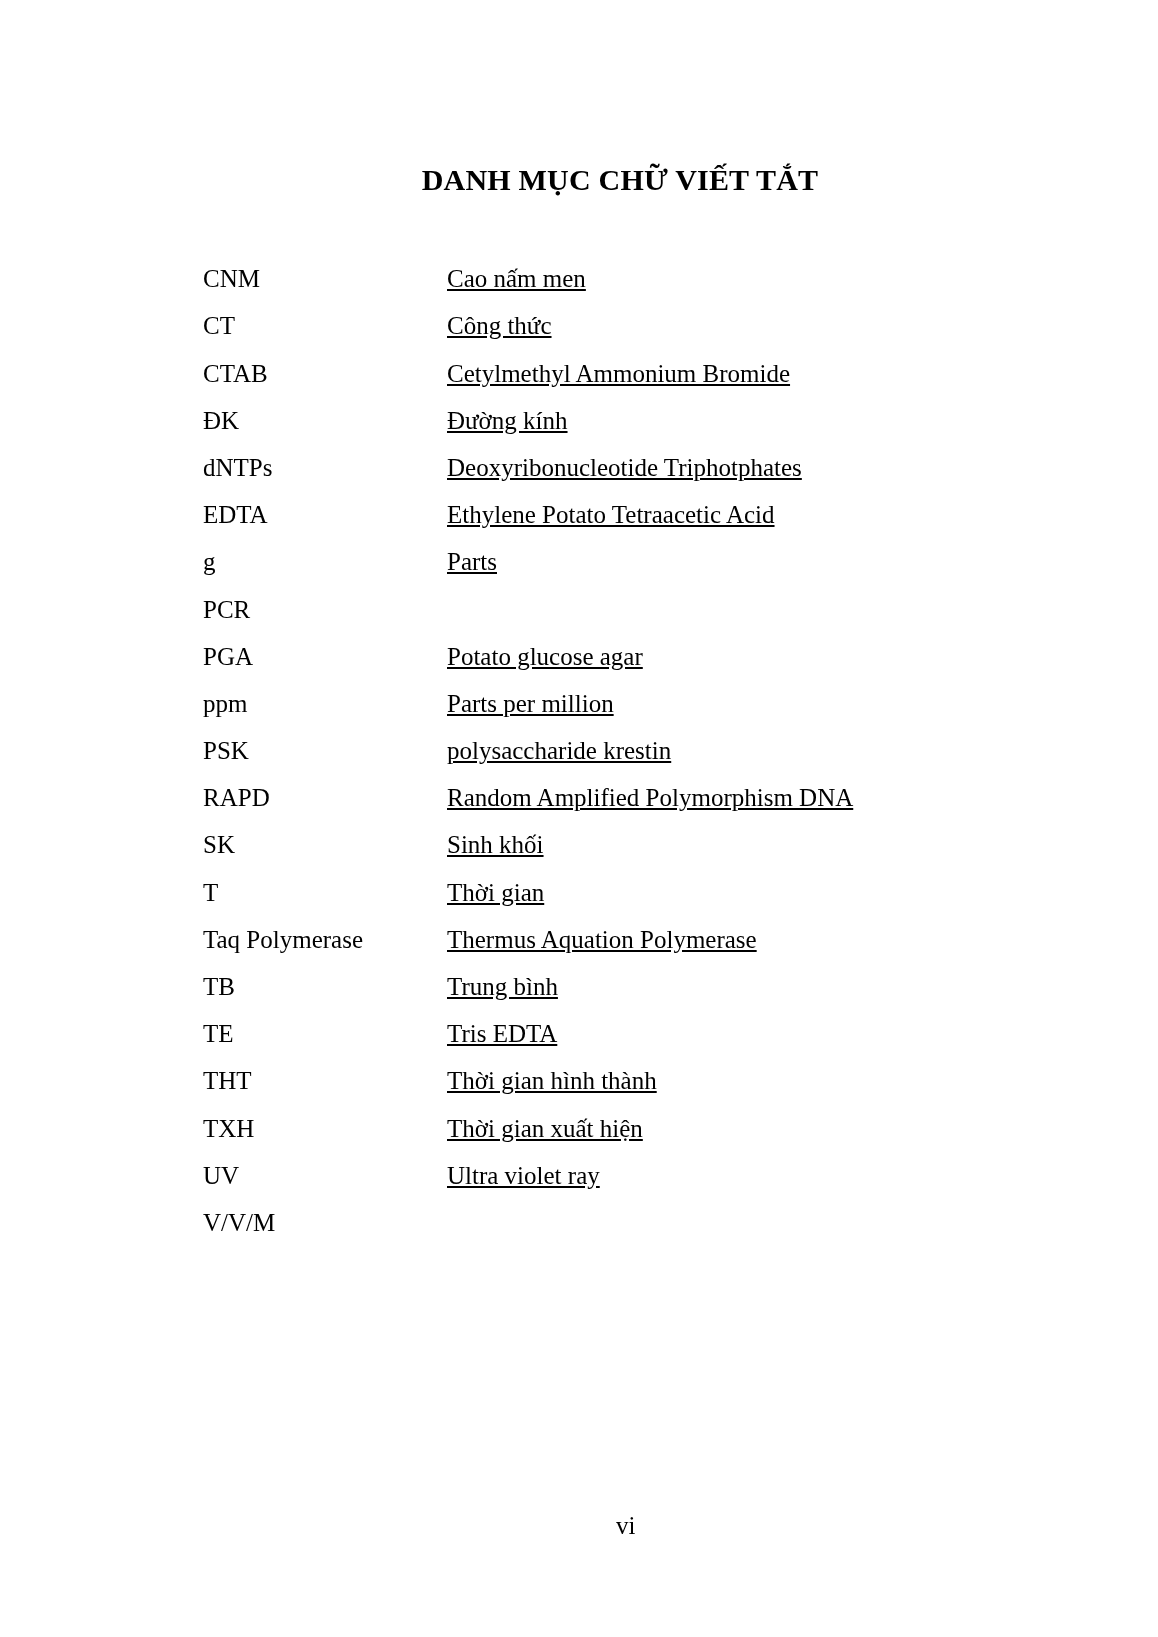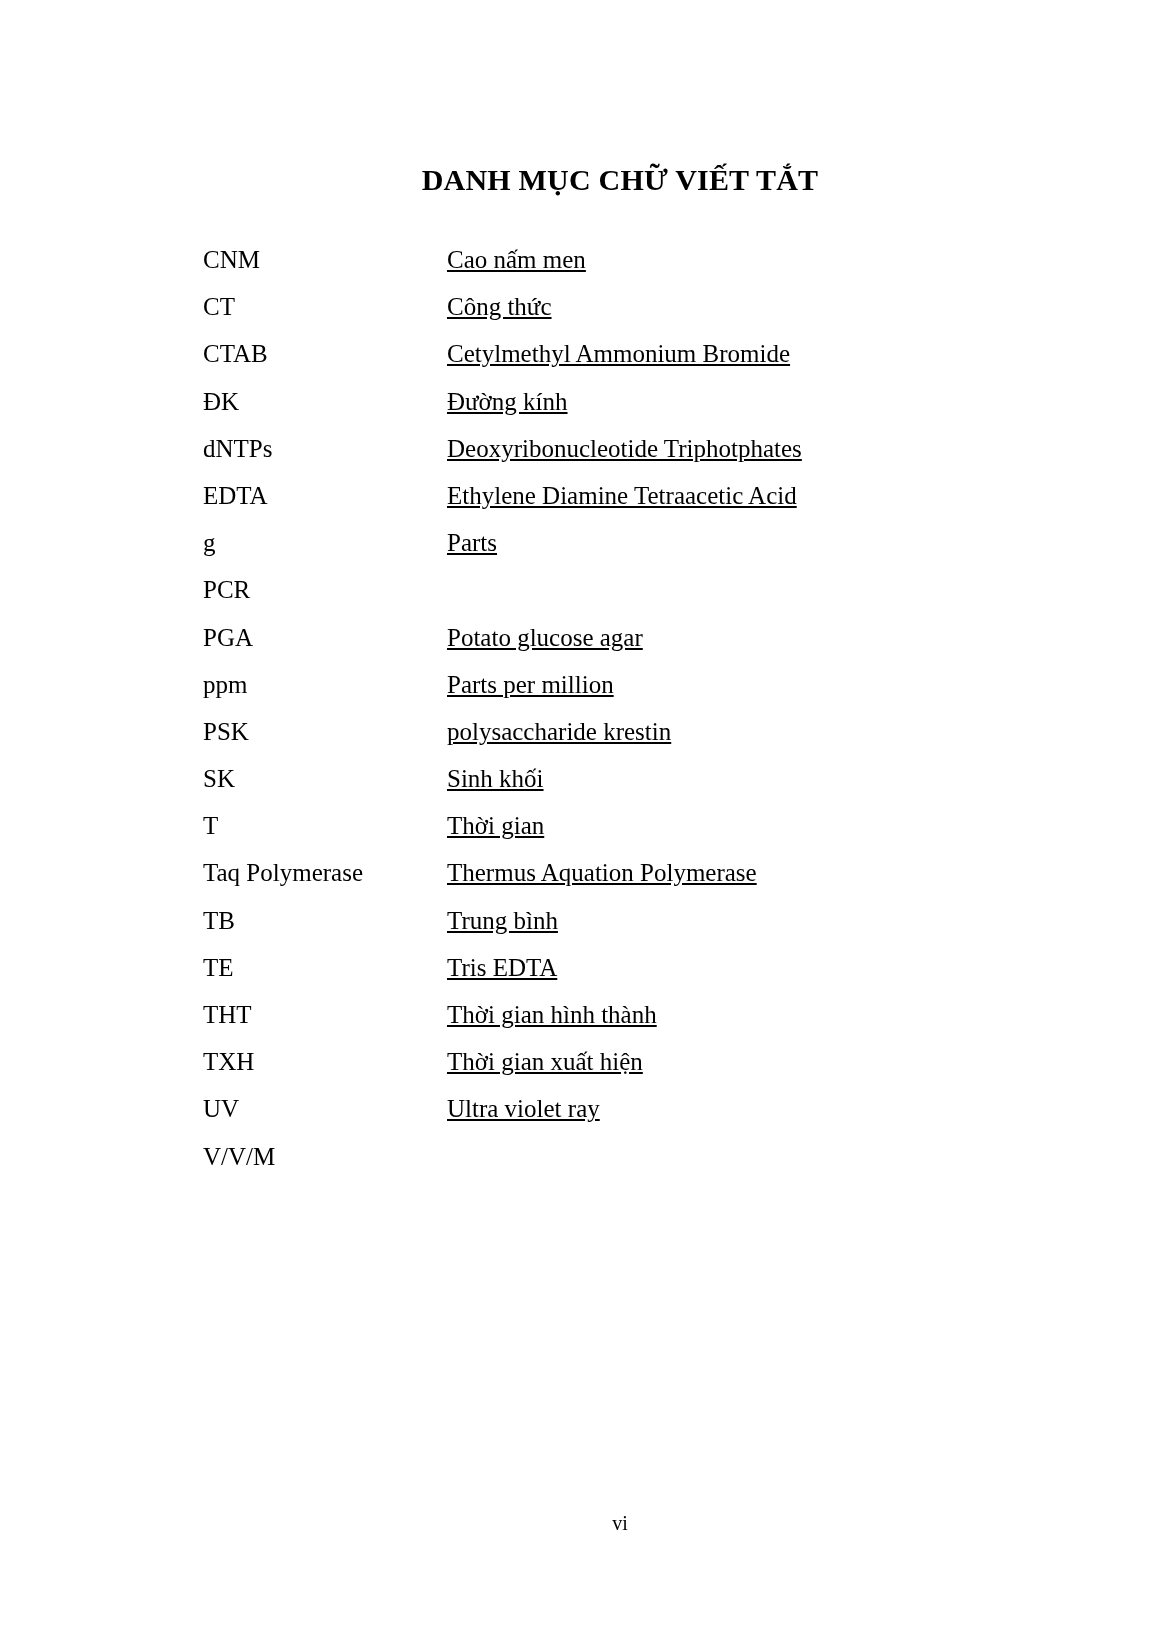--- a/index.html
+++ b/index.html
@@ -1,24 +1,24 @@
 <!DOCTYPE html>
 <html><head>
 <meta charset="utf-8">
 <style>
   html, body { margin: 0; padding: 0; background: #ffffff; }
   body { width: 1158px; height: 1637px; position: relative; overflow: hidden;
          font-family: "Liberation Serif", "DejaVu Serif", serif; color: #000; }
   .title { position: absolute; top: 163px; left: 0; width: 1240px; text-align: center;
            font-weight: bold; font-size: 30px; letter-spacing: 0.2px; }
   .abbr-list { position: absolute; top: 246px; left: 203px; width: 880px; margin: 0; padding: 0; list-style: none; }
-  .row { height: 47.2px; display: flex; align-items: flex-start; font-size: 25px; }
+  .row { height: 47.2px; display: flex; align-items: flex-end; font-size: 25px; }
   .abbr { width: 244px; flex: 0 0 244px; }
   .def { white-space: nowrap; text-decoration: underline; }
-  .page-num { position: absolute; top: 1512px; left: 600px; width: 40px; text-align: center; font-size: 20px; }
+  .page-num { position: absolute; top: 1512px; left: 616px; width: 40px; text-align: left; font-size: 25px; }
 </style>
 </head>
 <body>
 
 <div class="title">DANH MỤC CHỮ VIẾT TẮT</div>
 
 <ul class="abbr-list">
   <li class="row">
       <span class="abbr">CNM</span>
       <span class="def">Cao nấm men</span>
@@ -34,40 +34,44 @@
   <li class="row">
       <span class="abbr">ĐK</span>
       <span class="def">Đường kính</span>
     </li>
   <li class="row">
       <span class="abbr">dNTPs</span>
       <span class="def">Deoxyribonucleotide Triphotphates</span>
     </li>
   <li class="row">
       <span class="abbr">EDTA</span>
-      <span class="def">Ethylene Diamine Tetraacetic Acid</span>
+      <span class="def">Ethylene Potato Tetraacetic Acid</span>
     </li>
   <li class="row">
       <span class="abbr">g</span>
       <span class="def">Parts</span>
     </li>
   <li class="row">
       <span class="abbr">PCR</span>
     </li>
   <li class="row">
       <span class="abbr">PGA</span>
       <span class="def">Potato glucose agar</span>
     </li>
   <li class="row">
       <span class="abbr">ppm</span>
       <span class="def">Parts per million</span>
     </li>
   <li class="row">
       <span class="abbr">PSK</span>
       <span class="def">polysaccharide krestin</span>
+    </li>
+  <li class="row">
+      <span class="abbr">RAPD</span>
+      <span class="def">Random Amplified Polymorphism DNA</span>
     </li>
   <li class="row">
       <span class="abbr">SK</span>
       <span class="def">Sinh khối</span>
     </li>
   <li class="row">
       <span class="abbr">T</span>
       <span class="def">Thời gian</span>
     </li>
   <li class="row">

